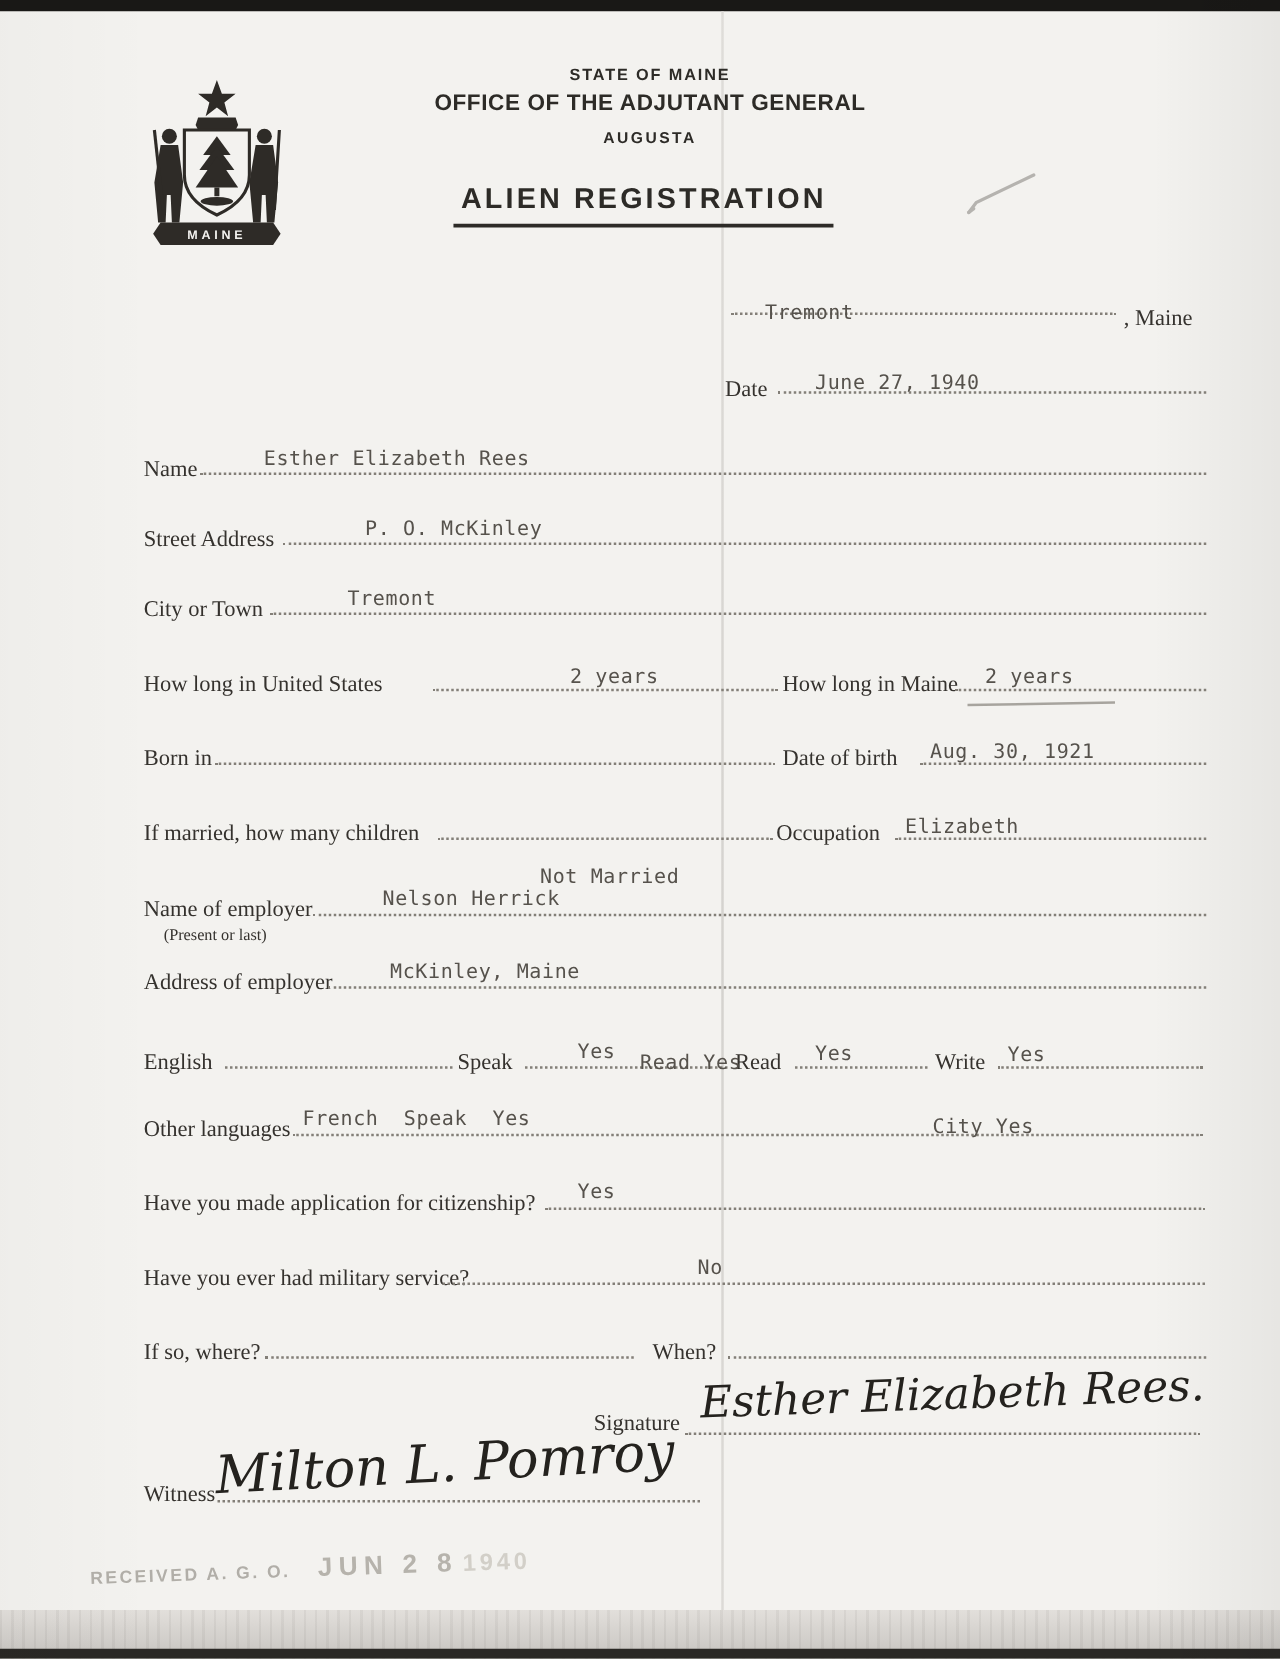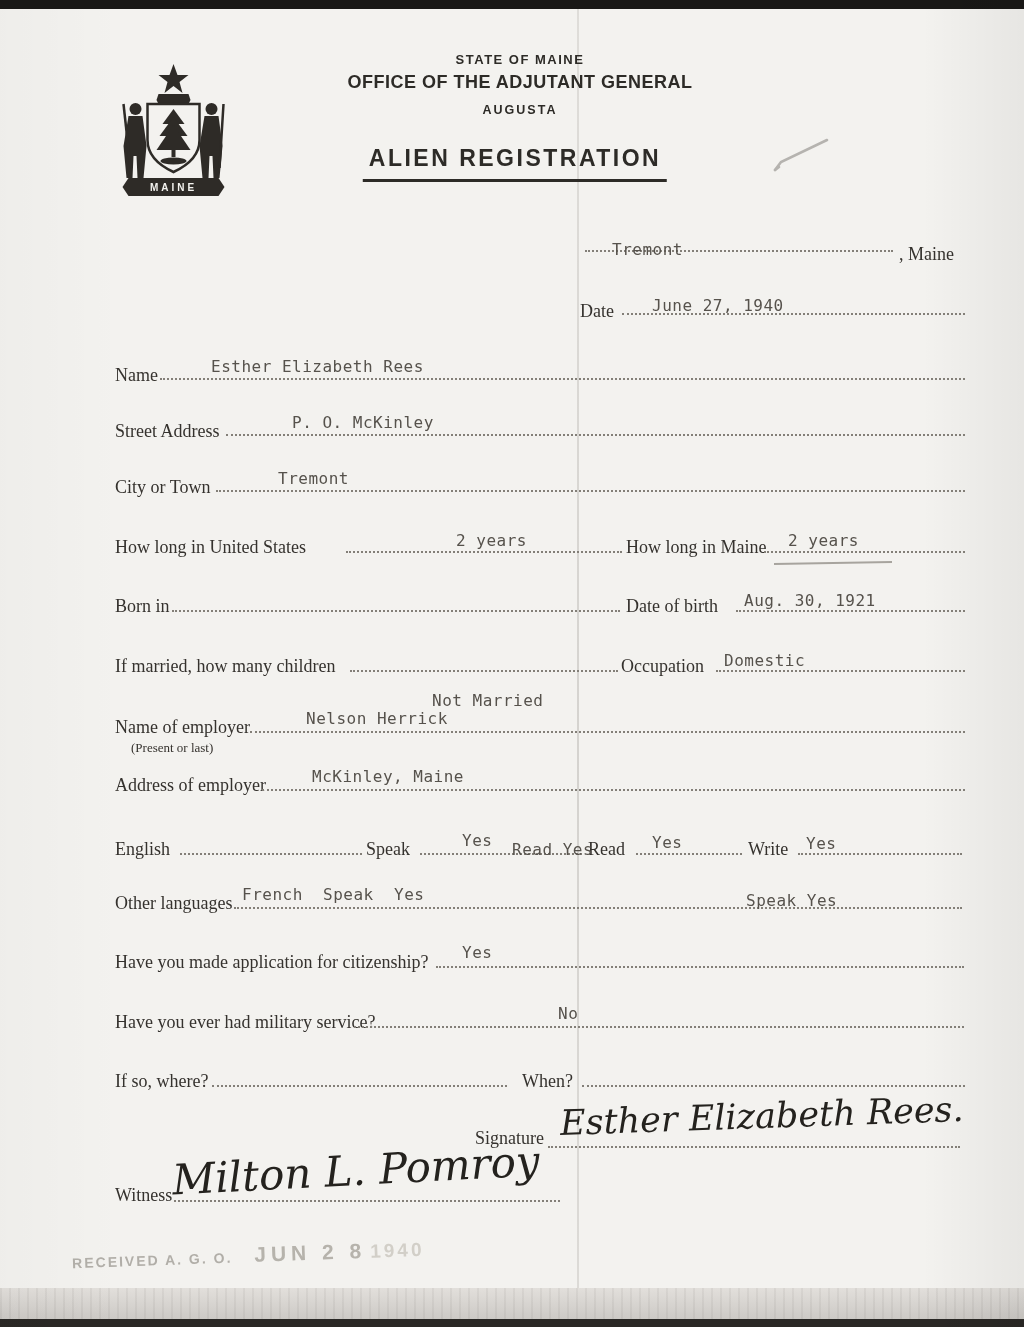--- a/index.html
+++ b/index.html
@@ -124,21 +124,21 @@
   <div class="dots" style="left:172px;top:610px;width:448px;"></div>
   <div class="lbl" style="left:626px;top:596px;">Date of birth</div>
   <div class="dots" style="left:736px;top:610px;width:229px;"></div>
   <div class="typed" style="left:744px;top:591px;">Aug. 30, 1921</div>
 
   <div class="lbl" style="left:115px;top:656px;">If married, how many children</div>
   <div class="dots" style="left:350px;top:670px;width:268px;"></div>
   <div class="typed" style="left:432px;top:651px;margin-top:40px;">Not Married</div>
   <div class="lbl" style="left:621px;top:656px;">Occupation</div>
   <div class="dots" style="left:716px;top:670px;width:249px;"></div>
-  <div class="typed" style="left:724px;top:651px;">Domestic</div>
+  <div class="typed" style="left:724px;top:651px;">Elizabeth</div>
 
   <div class="lbl" style="left:115px;top:717px;">Name of employer</div>
   <div class="lbl-sm" style="left:131px;top:740px;">(Present or last)</div>
   <div class="dots" style="left:250px;top:731px;width:715px;"></div>
   <div class="typed" style="left:306px;top:709px;">Nelson Herrick</div>
 
   <div class="lbl" style="left:115px;top:775px;">Address of employer</div>
   <div class="dots" style="left:262px;top:789px;width:703px;"></div>
   <div class="typed" style="left:312px;top:767px;">McKinley, Maine</div>
 
@@ -151,21 +151,21 @@
   <div class="dots" style="left:636px;top:853px;width:106px;"></div>
   <div class="typed" style="left:652px;top:833px;">Yes</div>
   <div class="lbl" style="left:748px;top:839px;">Write</div>
   <div class="dots" style="left:798px;top:853px;width:164px;"></div>
   <div class="typed" style="left:806px;top:834px;">Yes</div>
 
   <div class="lbl" style="left:115px;top:893px;">Other languages</div>
   <div class="dots" style="left:234px;top:907px;width:728px;"></div>
   <div class="typed" style="left:242px;top:885px;">French  Speak  Yes</div>
   <div class="typed" style="left:512px;top:840px;">Read Yes</div>
-  <div class="typed" style="left:746px;top:891px;">Speak Yes</div>
+  <div class="typed" style="left:746px;top:891px;">City Yes</div>
 
   <div class="lbl" style="left:115px;top:952px;">Have you made application for citizenship?</div>
   <div class="dots" style="left:436px;top:966px;width:528px;"></div>
   <div class="typed" style="left:462px;top:943px;">Yes</div>
 
   <div class="lbl" style="left:115px;top:1012px;">Have you ever had military service?</div>
   <div class="dots" style="left:354px;top:1026px;width:610px;"></div>
   <div class="typed" style="left:512px;top:1004px;margin-left:46px;">No</div>
 
   <div class="lbl" style="left:115px;top:1071px;">If so, where?</div>

